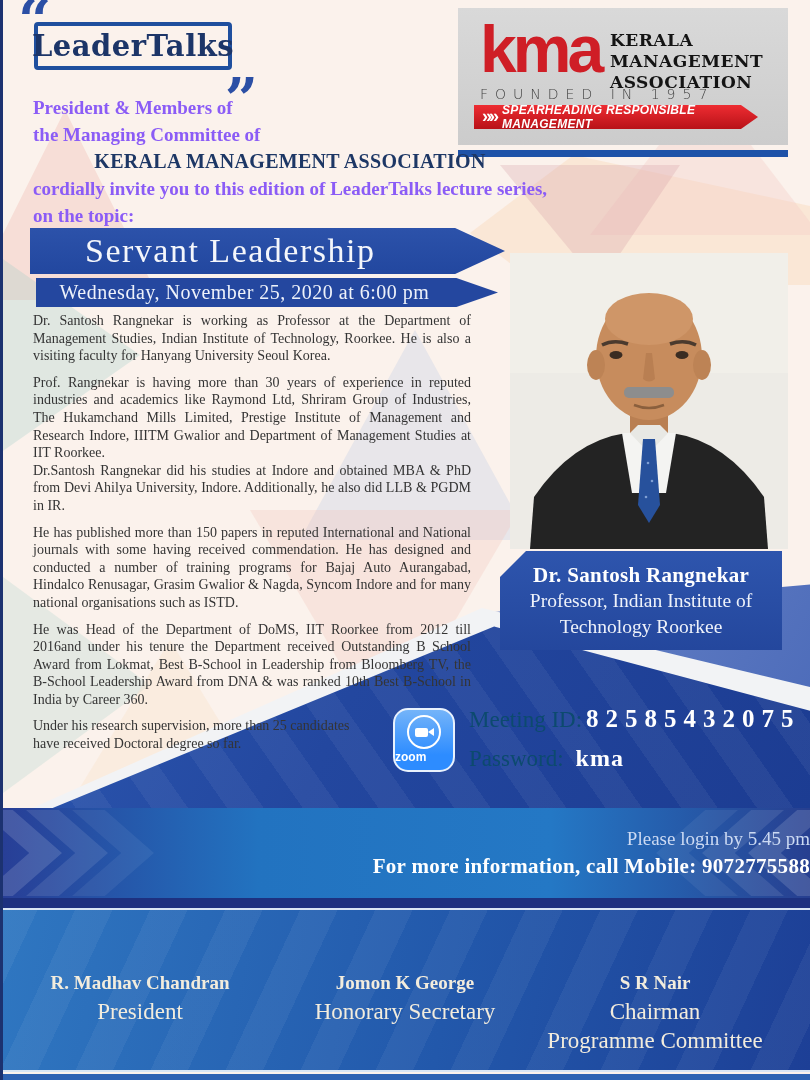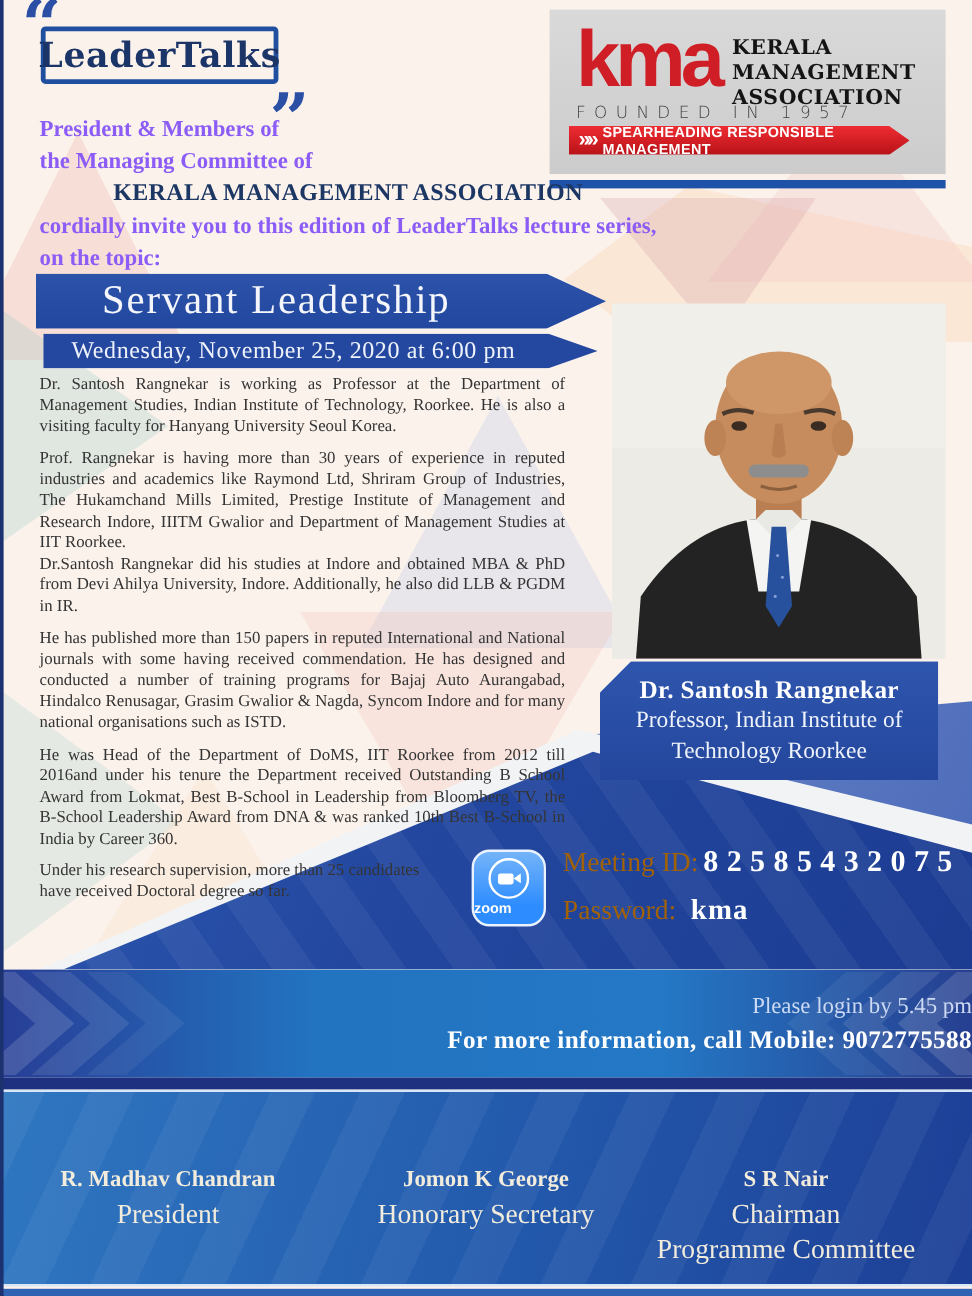--- a/index.html
+++ b/index.html
@@ -40,21 +40,21 @@
   .kma-name { position:absolute; left:152px; top:22px; font-family:"DejaVu Serif", serif; font-size:17px; line-height:21px;
               color:#141414; letter-spacing:0.5px; font-weight:600; }
   .kma-founded { position:absolute; left:22px; top:78px; font-family:"DejaVu Sans", sans-serif; font-weight:300;
                  font-size:14px; letter-spacing:7px; color:#3f3f3f; }
   .kma-banner { position:absolute; left:16px; top:97px; width:284px; height:24px;
                 clip-path:polygon(0 0,94% 0,100% 50%,94% 100%,0 100%);
                 background:linear-gradient(180deg,#ee2c32,#b81218);
                 display:flex; align-items:center; }
   .kma-banner .chev { font-family:"Liberation Sans", sans-serif; color:#ffffff; font-weight:bold; font-size:18px;
                       margin:0 6px 2px 8px; letter-spacing:-3px; }
-  .kma-banner .tag { font-family:"Liberation Sans", sans-serif; font-weight:bold; font-size:12px;
+  .kma-banner .tag { font-family:"Liberation Sans", sans-serif; font-style:italic; font-weight:bold; font-size:12px;
                      color:#ffffff; letter-spacing:0.3px; }
   .kma-underline { position:absolute; left:458px; top:150px; width:330px; height:7px; background:#1e52a8; z-index:5; }
 
   
   .invite { position:absolute; left:33px; top:94px; z-index:5; white-space:nowrap; }
   .invite div { line-height:27px; font-weight:bold; }
   .inv-blue { font-size:19px; color:#8b5cf6; }
   .inv-navy { font-size:20px; color:#1d3765; letter-spacing:0.3px;text-align:center; }
 
   
@@ -97,21 +97,21 @@
   .zoom-icon { position:absolute; left:0; top:8px; width:62px; height:64px; border-radius:15px;
                background:linear-gradient(180deg,#74b4f9 0%,#2d8cff 75%); border:2px solid #e9f2fd; }
   .zoom-circle { width:34px; height:34px; border:2.5px solid #ffffff; border-radius:50%; margin:5px auto 0 auto;
                  display:flex; align-items:center; justify-content:center; }
   .cam { width:13px; height:9px; background:#ffffff; border-radius:2px; position:relative; margin-right:5px; }
   .cam::after { content:""; position:absolute; right:-6px; top:0;
                 border-top:4.5px solid transparent; border-bottom:4.5px solid transparent; border-right:6px solid #ffffff; }
   .zoom-word { text-align:left; color:#ffffff; font-family:"Liberation Sans", sans-serif; font-size:12px; font-weight:bold; margin-top:1px; }
   .meet-lines { position:absolute; left:76px; top:0; }
   .meet-row { line-height:37px; white-space:nowrap; }
-  .meet-label { font-size:23px; color:#a16207; }
+  .meet-label { font-size:23px; color:#0c4a6e; }
   .meet-id { font-size:25px; font-weight:bold; color:#ffffff; letter-spacing:7px; }
   .meet-pass { font-size:24px; font-weight:bold; color:#ffffff; letter-spacing:1px; margin-left:8px; }
 
   
   .notice-band { position:absolute; left:0; top:808px; width:810px; height:90px; z-index:9; overflow:hidden;
                  background:linear-gradient(90deg,#283e96 0%,#2273c0 32%,#2478c5 68%,#273f90 100%);
                  display:flex; flex-direction:column; align-items:flex-end; justify-content:center; gap:2px; }
   .chevband { position:absolute; width:82px; height:86px; top:2px; background:rgba(255,255,255,0.14);
               clip-path:polygon(0 0,40% 0,100% 50%,40% 100%,0 100%,60% 50%); }
   .chevband.c1 { left:-20px; } .chevband.c2 { left:26px; opacity:.7; } .chevband.c3 { left:72px; opacity:.45; }

